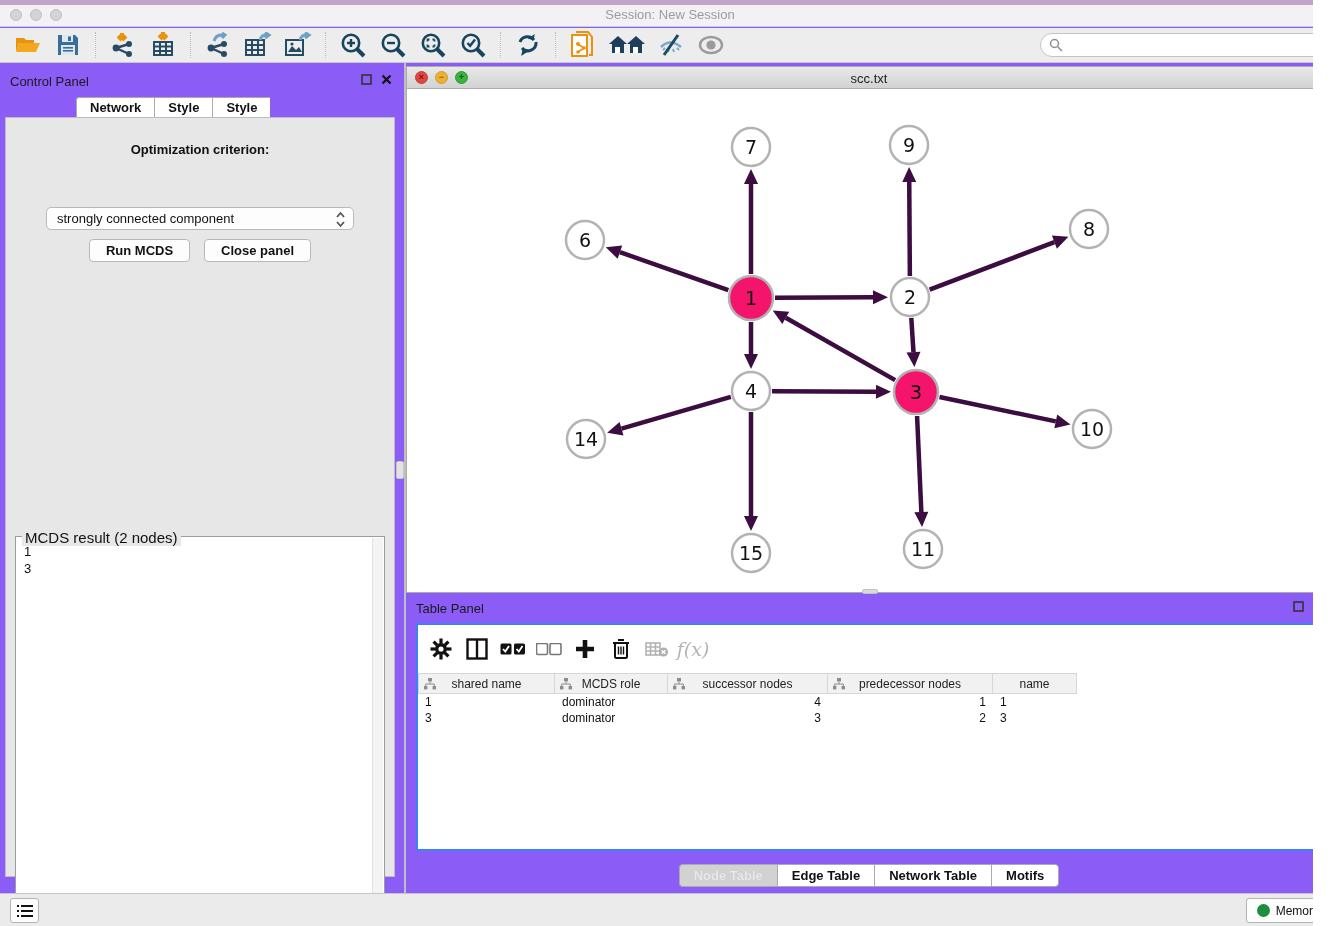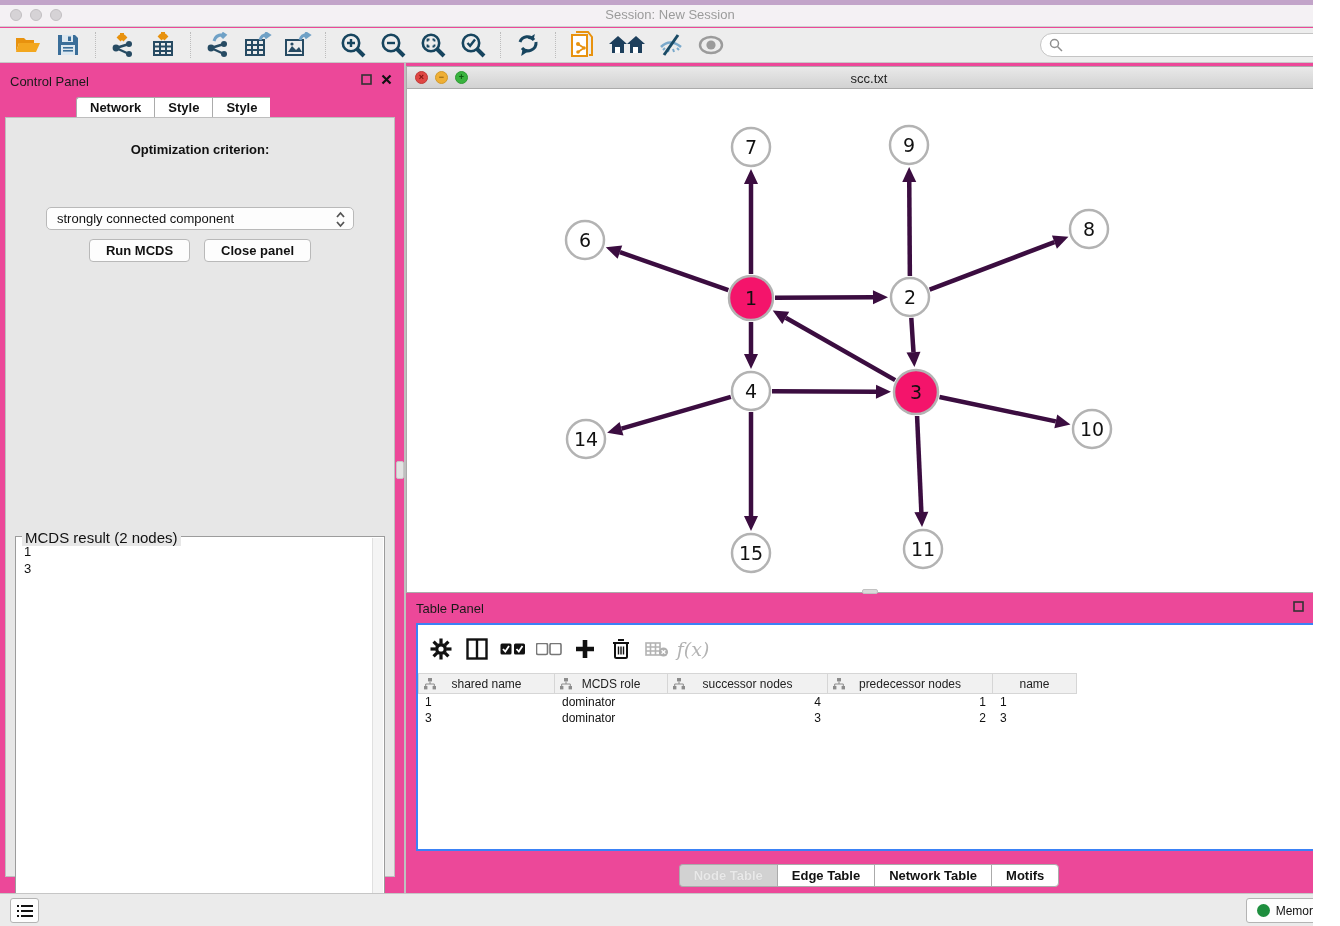--- a/index.html
+++ b/index.html
@@ -1,17 +1,17 @@
 <!DOCTYPE html>
 <html><head>
 <meta charset="utf-8">
 <style>
   * { margin:0; padding:0; box-sizing:border-box; }
   html,body { width:1340px; height:926px; font-family:"Liberation Sans", sans-serif; }
-  .app { position:relative; width:1313px; height:926px; background:#ec4899; overflow:hidden; }
+  .app { position:relative; width:1313px; height:926px; background:#8b5cf6; overflow:hidden; }
 
   
   .titlebar { position:absolute; left:0; top:0; width:1340px; height:27px;
     background:#F4F1F4; border-bottom:1px solid #CFCFCF; }
   .titlebar .lilac { position:absolute; left:0; top:0; width:100%; height:5px; background:#C2A4C9; }
   .traffic { position:absolute; left:10px; top:9px; display:flex; gap:8px; }
   .traffic .dot { width:12px; height:12px; border-radius:50%; background:#D6D3D6; border:1px solid #C2BFC2; }
   .titlebar .title { position:absolute; left:0; top:7px; width:100%; text-align:center;
     font-size:13px; color:#9B9B9B; }
 

